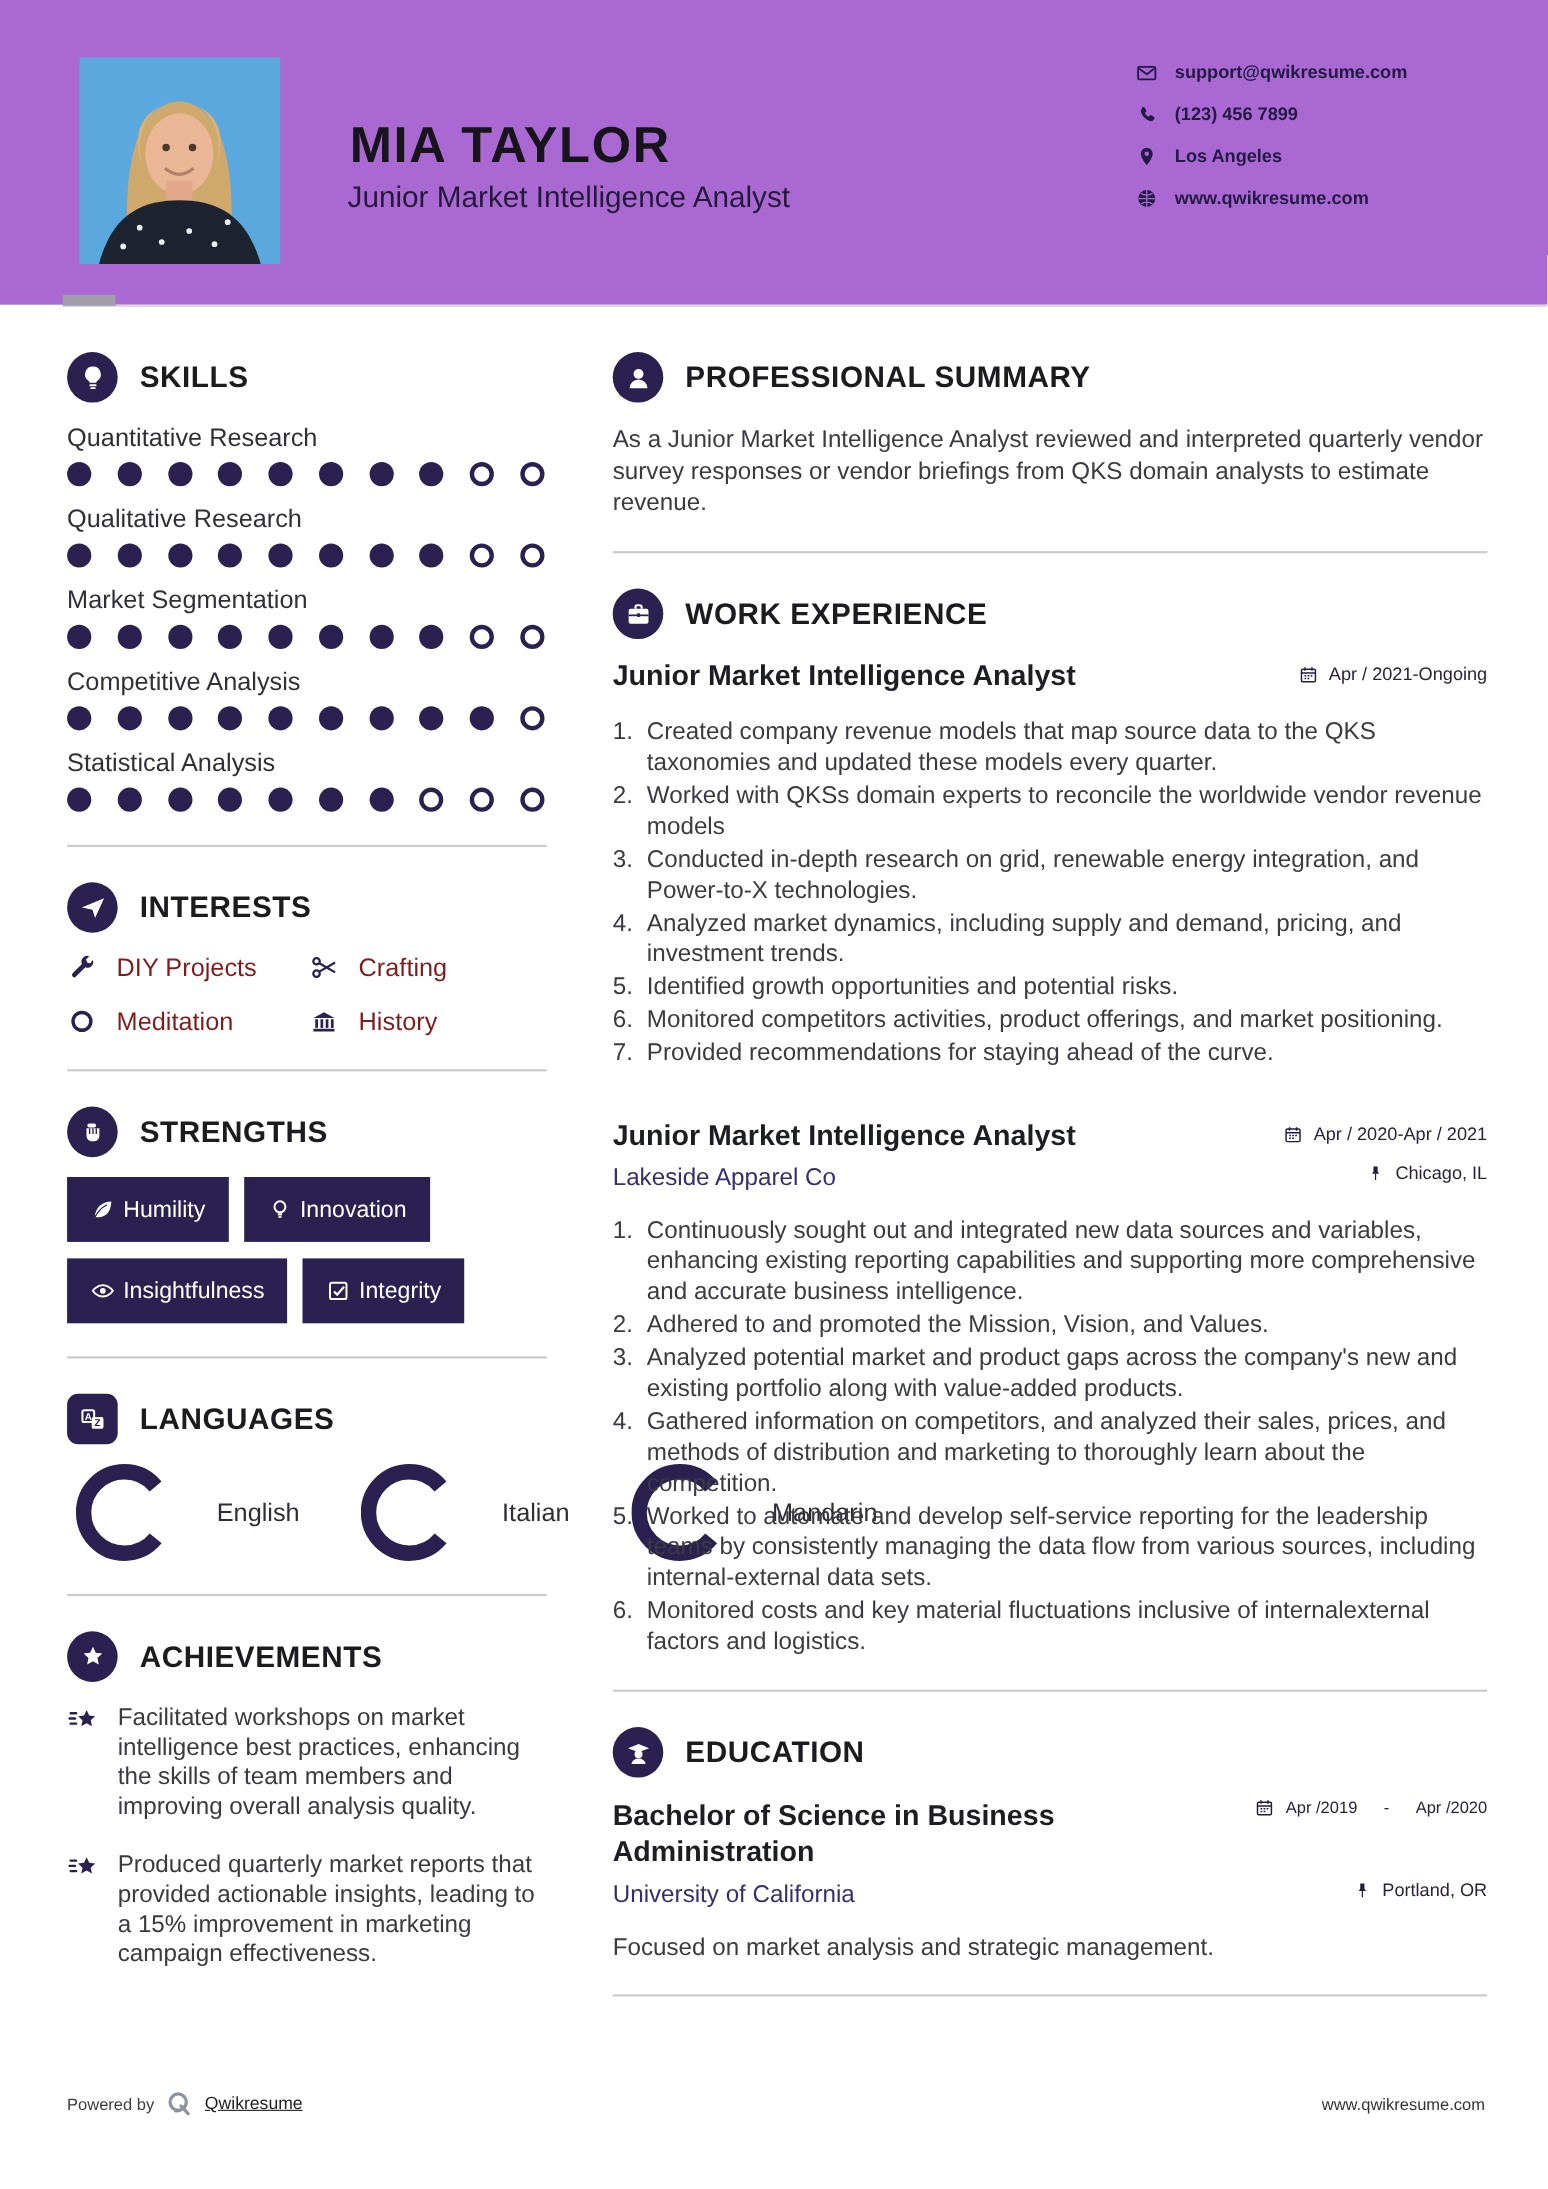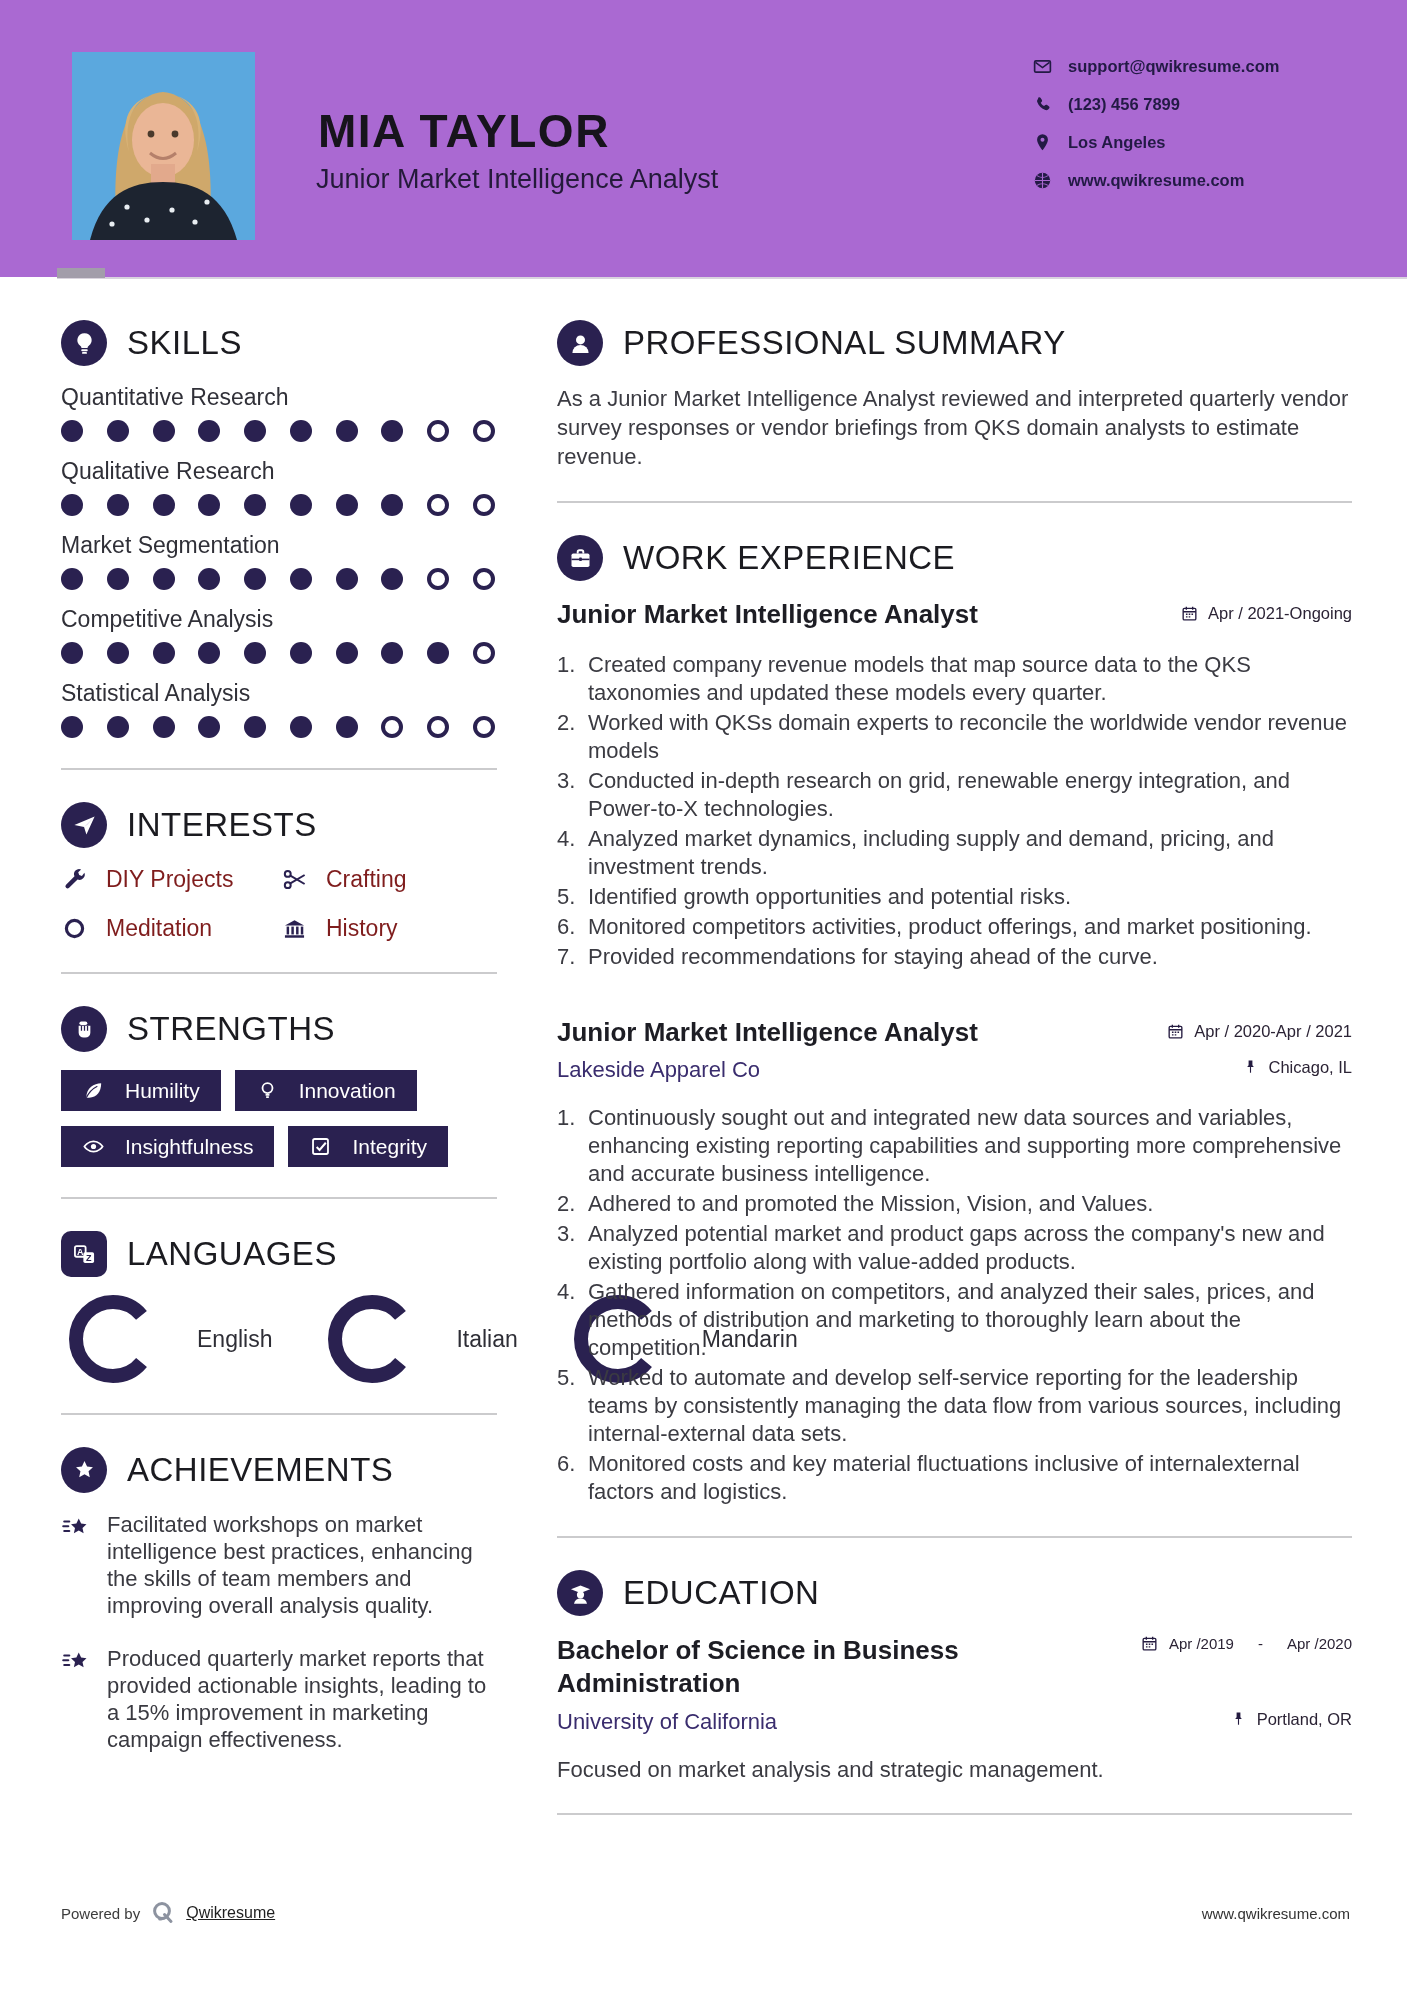--- a/index.html
+++ b/index.html
@@ -18,38 +18,38 @@
   .c-row { display:flex; align-items:center; gap:15px; font-size:16.5px; font-weight:600; }
   .c-row svg { width:21px; height:21px; flex:0 0 21px; }
 
   
   .col-l { position:absolute; left:61px; top:320px; width:436px; }
   .col-r { position:absolute; left:557px; top:320px; width:795px; }
 
   .sec-h { display:flex; align-items:center; gap:20px; margin-bottom:18px; }
   .sec-badge { width:46px; height:46px; border-radius:50%; background:#2a2150; display:flex; align-items:center; justify-content:center; flex:0 0 46px; }
   .sec-badge svg { width:27px; height:27px; }
-  .sec-title { font-size:33px; font-weight:400; color:#1b1b20; letter-spacing:.5px; }
+  .sec-title { font-size:27px; font-weight:700; color:#1b1b20; letter-spacing:.5px; }
   .divider { height:2px; background:#cbcbcd; margin:30px 0 32px; }
 
   
   .skill { margin-bottom:16px; }
   .skill-label { font-size:23px; color:#303038; margin-bottom:9px; }
   .dots { display:flex; justify-content:space-between; width:434px; }
   .dot { width:22px; height:22px; border-radius:50%; background:#2a2150; }
   .dot.open { background:#fff; border:4.5px solid #2a2150; }
 
   
   .int-grid { display:grid; grid-template-columns:220px 1fr; row-gap:22px; }
   .int-item { display:flex; align-items:center; gap:18px; font-size:23px; color:#7f1d1d; }
   .int-item svg { width:27px; height:27px; flex:0 0 27px; color:#2a2150; }
 
   
   .badges { display:flex; gap:14px; margin-bottom:15px; }
-  .badge { display:inline-flex; align-items:center; gap:20px; background:#2a2150; color:#fff; font-size:21px; height:41px; padding:0 21px; }
+  .badge { display:inline-flex; align-items:center; gap:7px; background:#2a2150; color:#fff; font-size:21px; height:59px; padding:0 21px; }
   .badge svg { width:23px; height:23px; }
 
   
   .langs { display:flex; gap:56px; padding-left:8px; }
   .lang { display:flex; align-items:center; gap:40px; }
   .lang svg { width:88px; height:88px; }
   .lang-label { font-size:23px; color:#2e2e36; }
 
   
   .ach-item { display:flex; gap:16px; margin-bottom:26px; }

